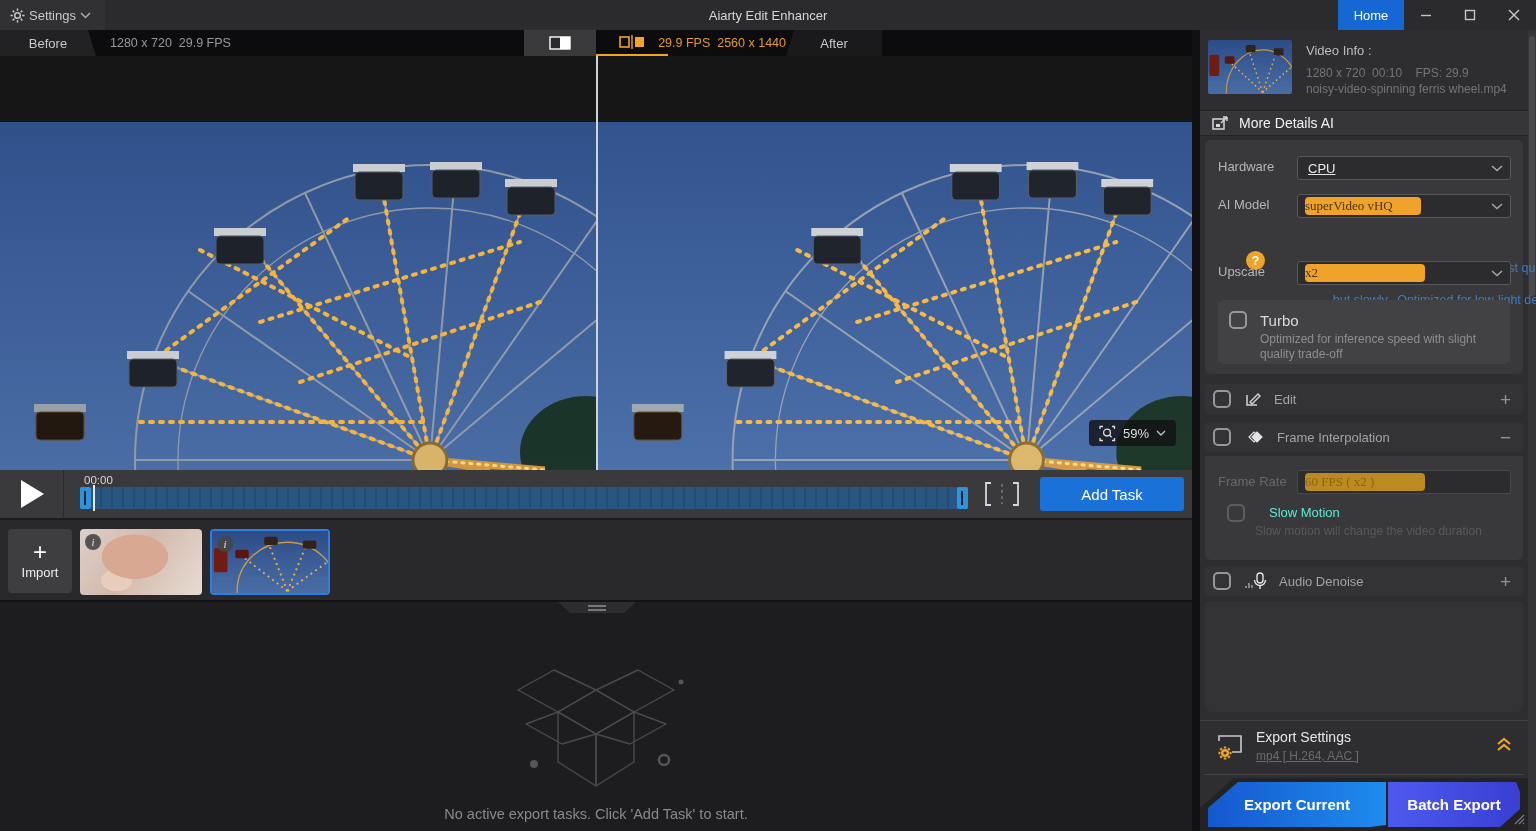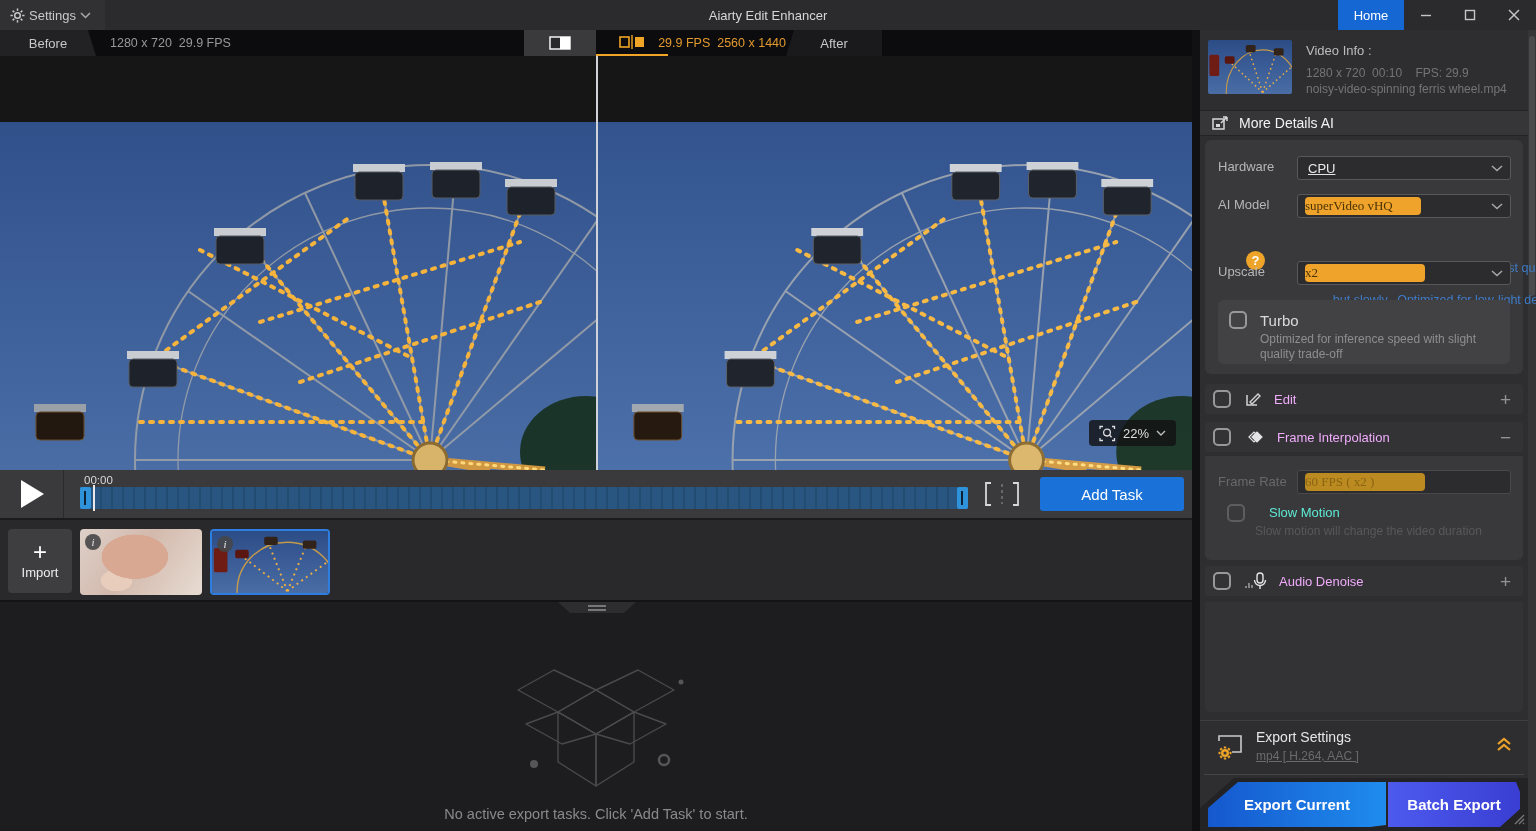--- a/index.html
+++ b/index.html
@@ -101,21 +101,21 @@
   .turbo-box { position:absolute; left:13px; top:160px; width:292px; height:64px; background:#424244; border-radius:6px; }
   .checkbox { width:18px; height:18px; border:2px solid #98989a; border-radius:5px; background:transparent; }
   .checkbox.dim { border-color:#5d5d5f; }
   .turbo-box .checkbox { position:absolute; left:11px; top:11px; }
   .turbo-label { position:absolute; left:42px; top:12px; font-size:15px; color:#dadadc; }
   .turbo-desc { position:absolute; left:42px; top:32px; width:236px; font-size:12px; line-height:15px; color:#8e8e90; }
 
   .feat-row { position:absolute; left:5px; width:318px; height:30px; background:#333335; border-radius:4px; display:flex; align-items:center; }
   .feat-row .checkbox { margin-left:8px; }
   .feat-icon { margin-left:14px; display:flex; align-items:center; }
-  .feat-label { margin-left:12px; font-size:13px; color:#f0abfc; }
+  .feat-label { margin-left:12px; font-size:13px; color:#a3a3a3; }
   .feat-action { position:absolute; right:12px; color:#929294; font-size:19px; line-height:19px; }
 
   .fi-body { position:absolute; left:5px; top:426px; width:318px; height:104px; background:#39393b; border-radius:0 0 6px 6px; }
   .fi-body .form-label { color:#68686b; }
   .fi-select { position:absolute; left:92px; top:14px; width:214px; height:24px; background:#2c2c2e; border:1px solid #48484a; border-radius:3px; display:flex; align-items:center; }
   .fi-body .checkbox { position:absolute; left:22px; top:48px; }
   .slow-label { position:absolute; left:64px; top:49px; font-size:13px; color:#5eead4; }
   .slow-desc { position:absolute; left:50px; top:68px; font-size:12px; color:#58585a; }
 
   .tail-box { position:absolute; left:5px; top:572px; width:318px; height:110px; background:#333335; border-radius:0 0 6px 6px; }
@@ -358,21 +358,21 @@
           <svg width="17" height="17" viewBox="0 0 17 17">
             <g stroke="#dedee0" stroke-width="1.3" fill="none">
               <path d="M1,4 V1.5 H4"></path>
                 <path d="M13,1.5 H15.5 V4"></path>
                 <path d="M15.5,13 V15.5 H13"></path>
                 <path d="M4,15.5 H1 V13"></path>
               <circle cx="8" cy="7.6" r="3.4"></circle>
                 <line x1="10.4" y1="10" x2="12.6" y2="12.2"></line>
             </g>
           </svg>
-          <span>22%</span>
+          <span>59%</span>
           <svg width="10" height="6" viewBox="0 0 10 6">
               <polyline points="1,1 5,5 9,1" fill="none" stroke="#bdbdbf" stroke-width="1.4"></polyline>
             </svg>
         </div>
       </div>
     </div>
 
     <div class="playbar">
       <div class="play-btn">
         <svg width="26" height="30" viewBox="0 0 26 30">

